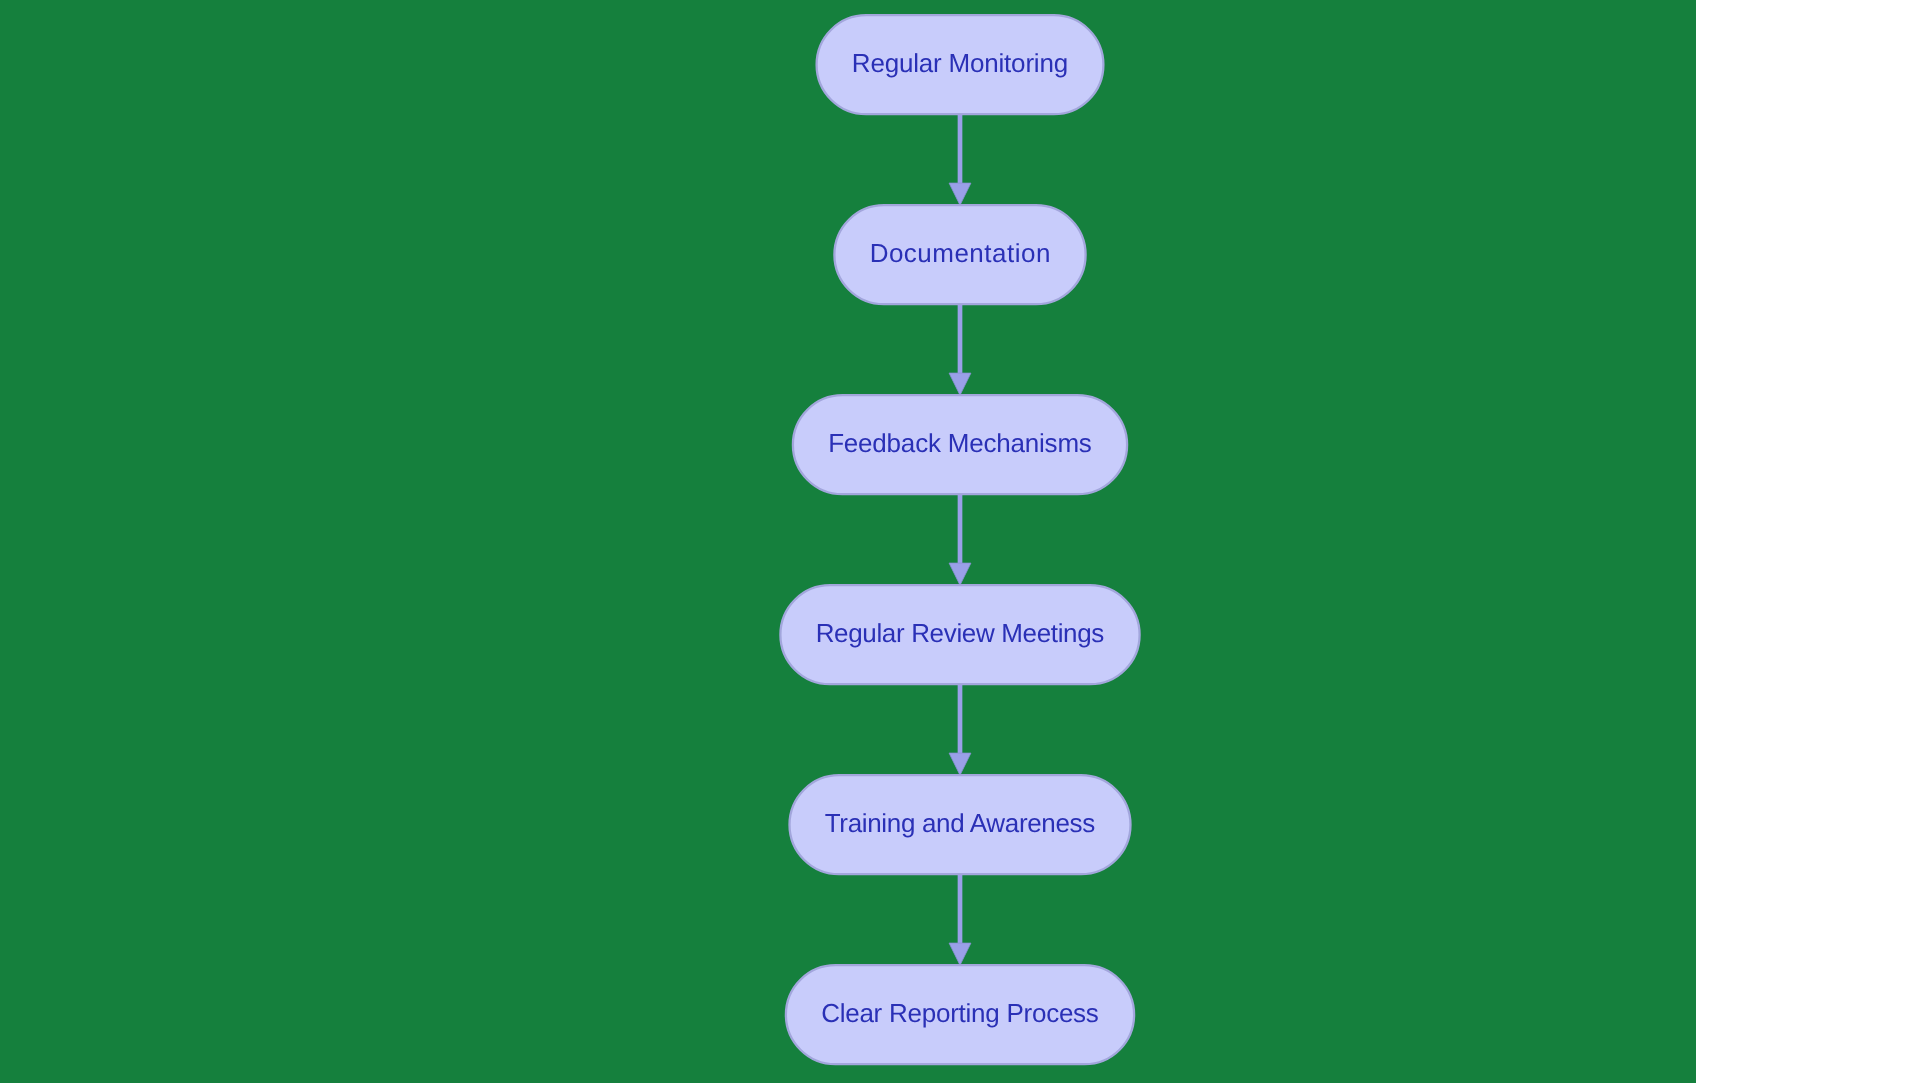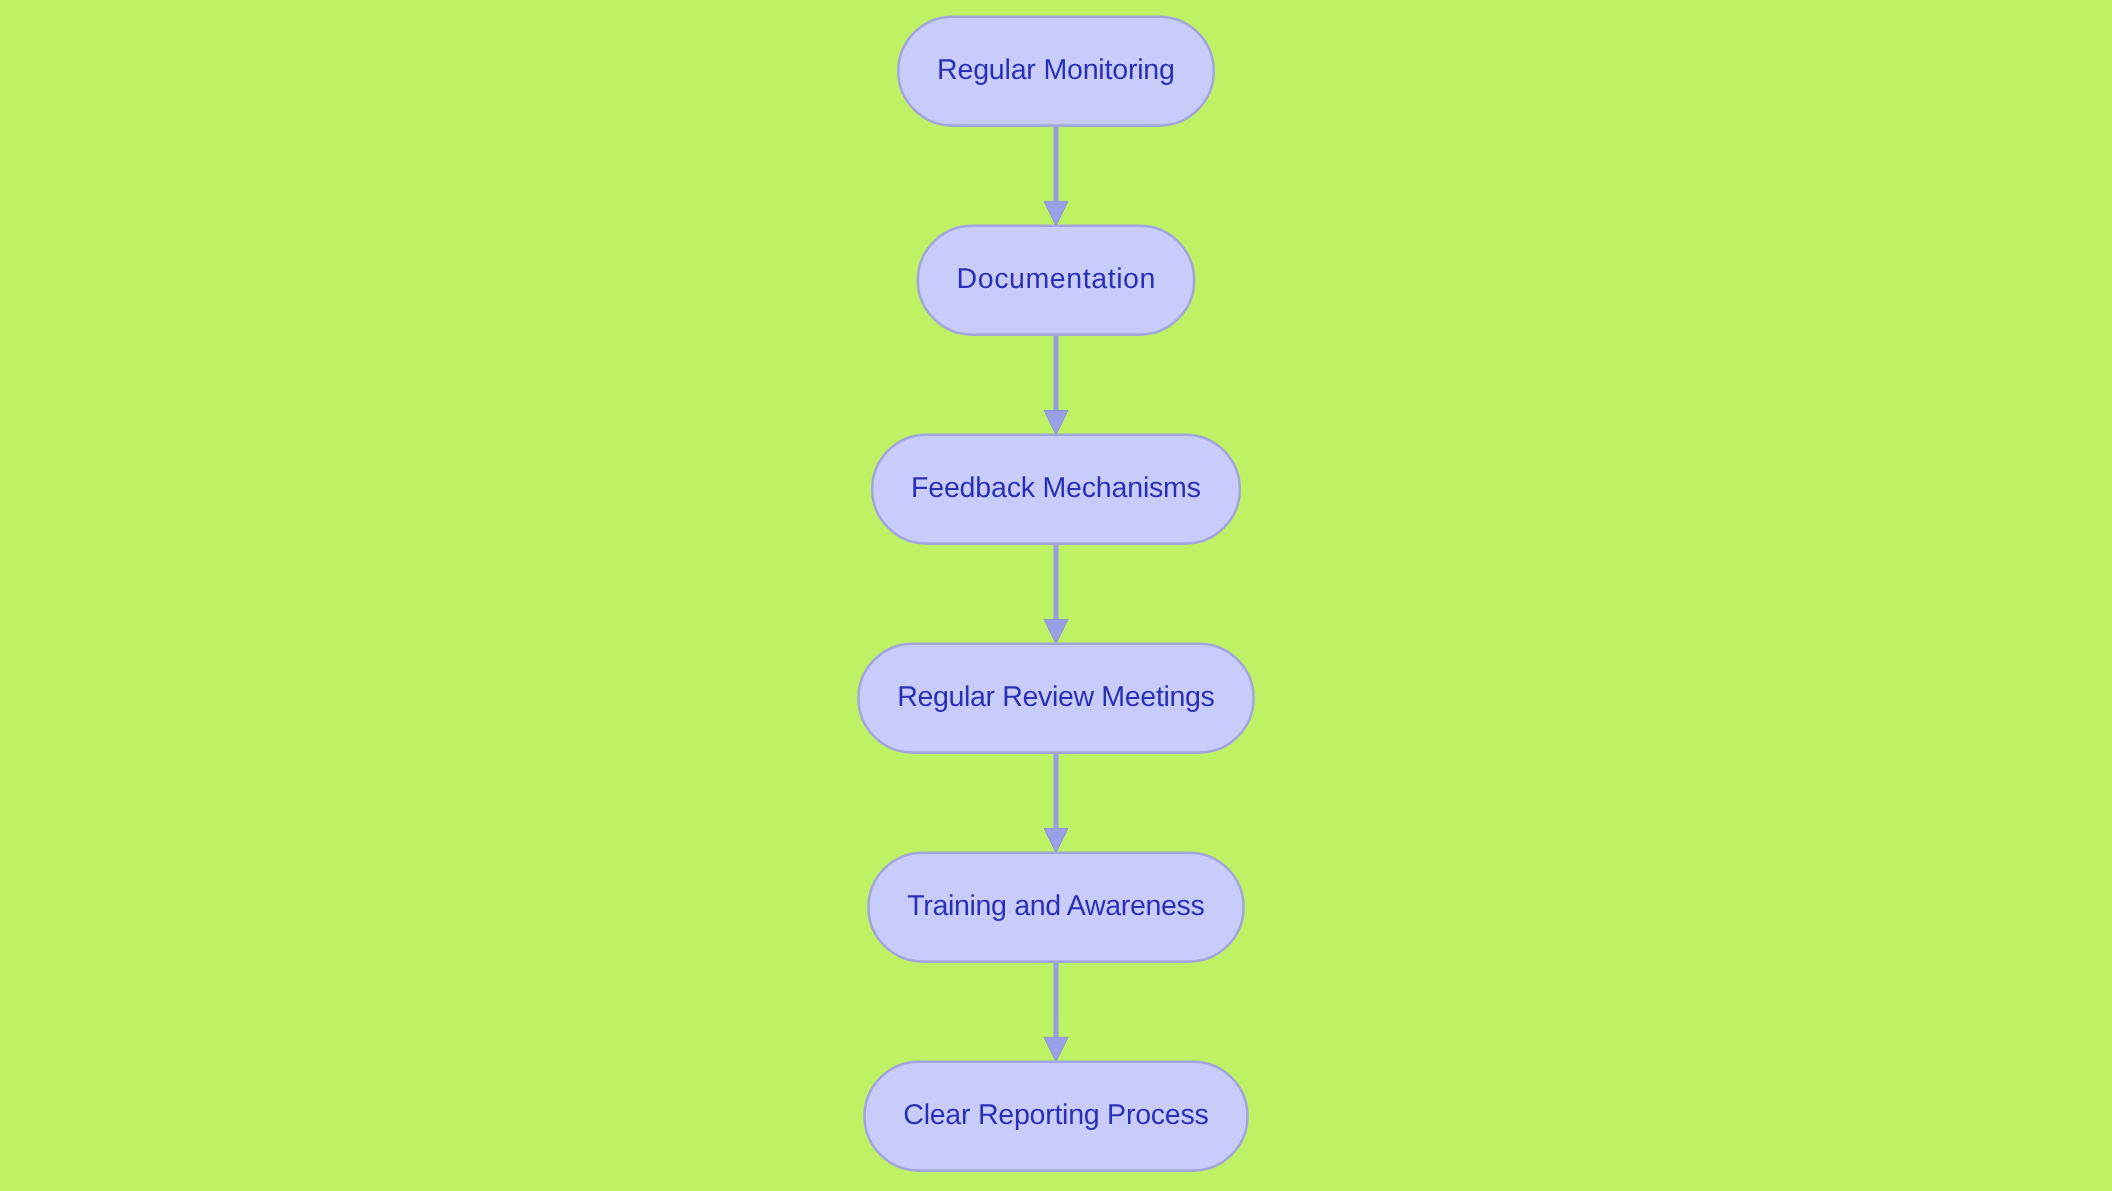--- a/index.html
+++ b/index.html
@@ -1,20 +1,20 @@
 <!DOCTYPE html>
 <html><head>
 <meta charset="utf-8">
 <title>Flowchart</title>
 <style>
   html,body{margin:0;padding:0;}
   body{width:1920px;height:1083px;overflow:hidden;background:#ffffff;
        font-family:"Liberation Sans",sans-serif;
        -webkit-font-smoothing:antialiased;-moz-osx-font-smoothing:grayscale;}
-  #diagram{position:relative;width:1920px;height:1083px;background:#bef264;}
+  #diagram{position:relative;width:1696px;height:1083px;background:#15803d;}
   svg.flow{position:absolute;left:0;top:0;width:1920px;height:1083px;display:block;
            shape-rendering:geometricPrecision;}
   svg.flow text{text-rendering:geometricPrecision;}
   .node-shape{fill:#C8CCFB;stroke:#A2A6DC;stroke-width:2.3;}
   .node-label{font-family:"Liberation Sans",sans-serif;font-size:26px;fill:#2A30B6;}
   .edge-line{stroke:#9AA0E8;stroke-width:4.7;fill:none;}
   .edge-arrowhead{fill:#9AA0E8;stroke:#8C91D8;stroke-width:0.8;stroke-linejoin:miter;}
 </style>
 </head>
 <body>

